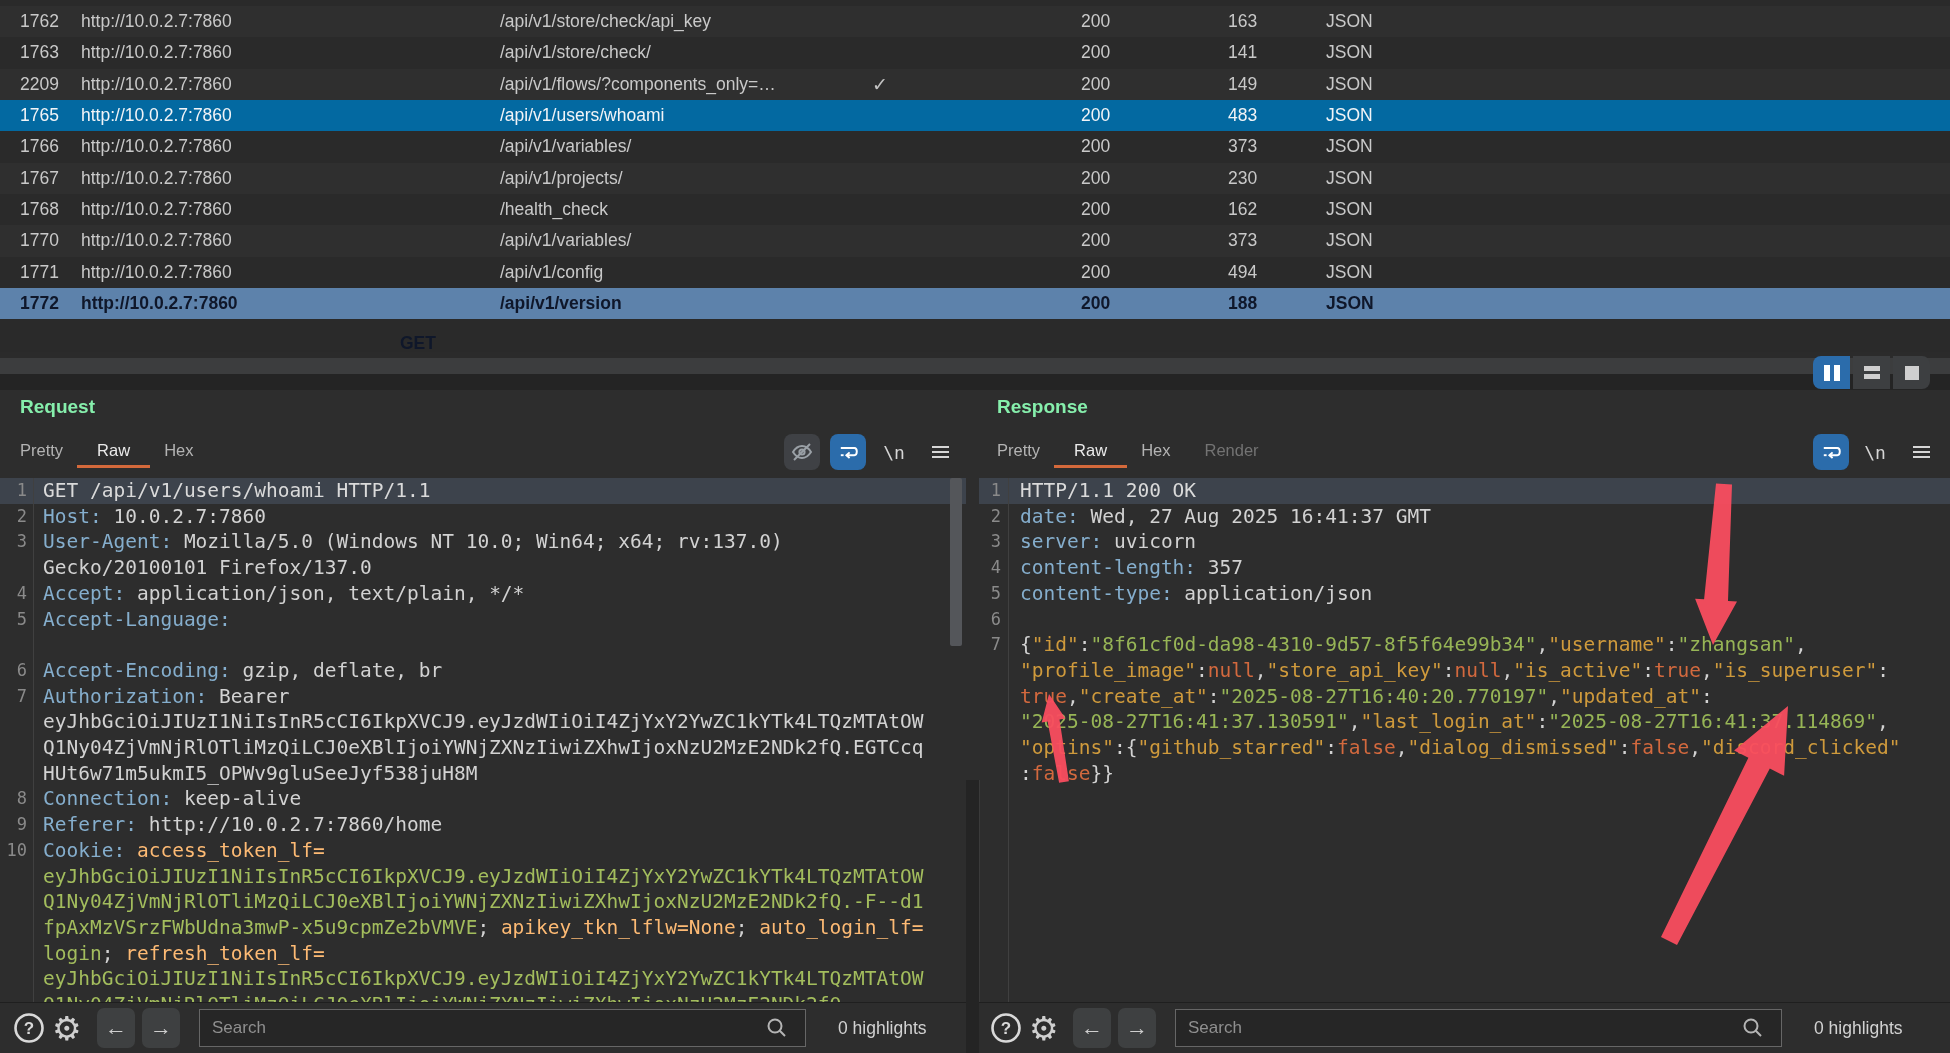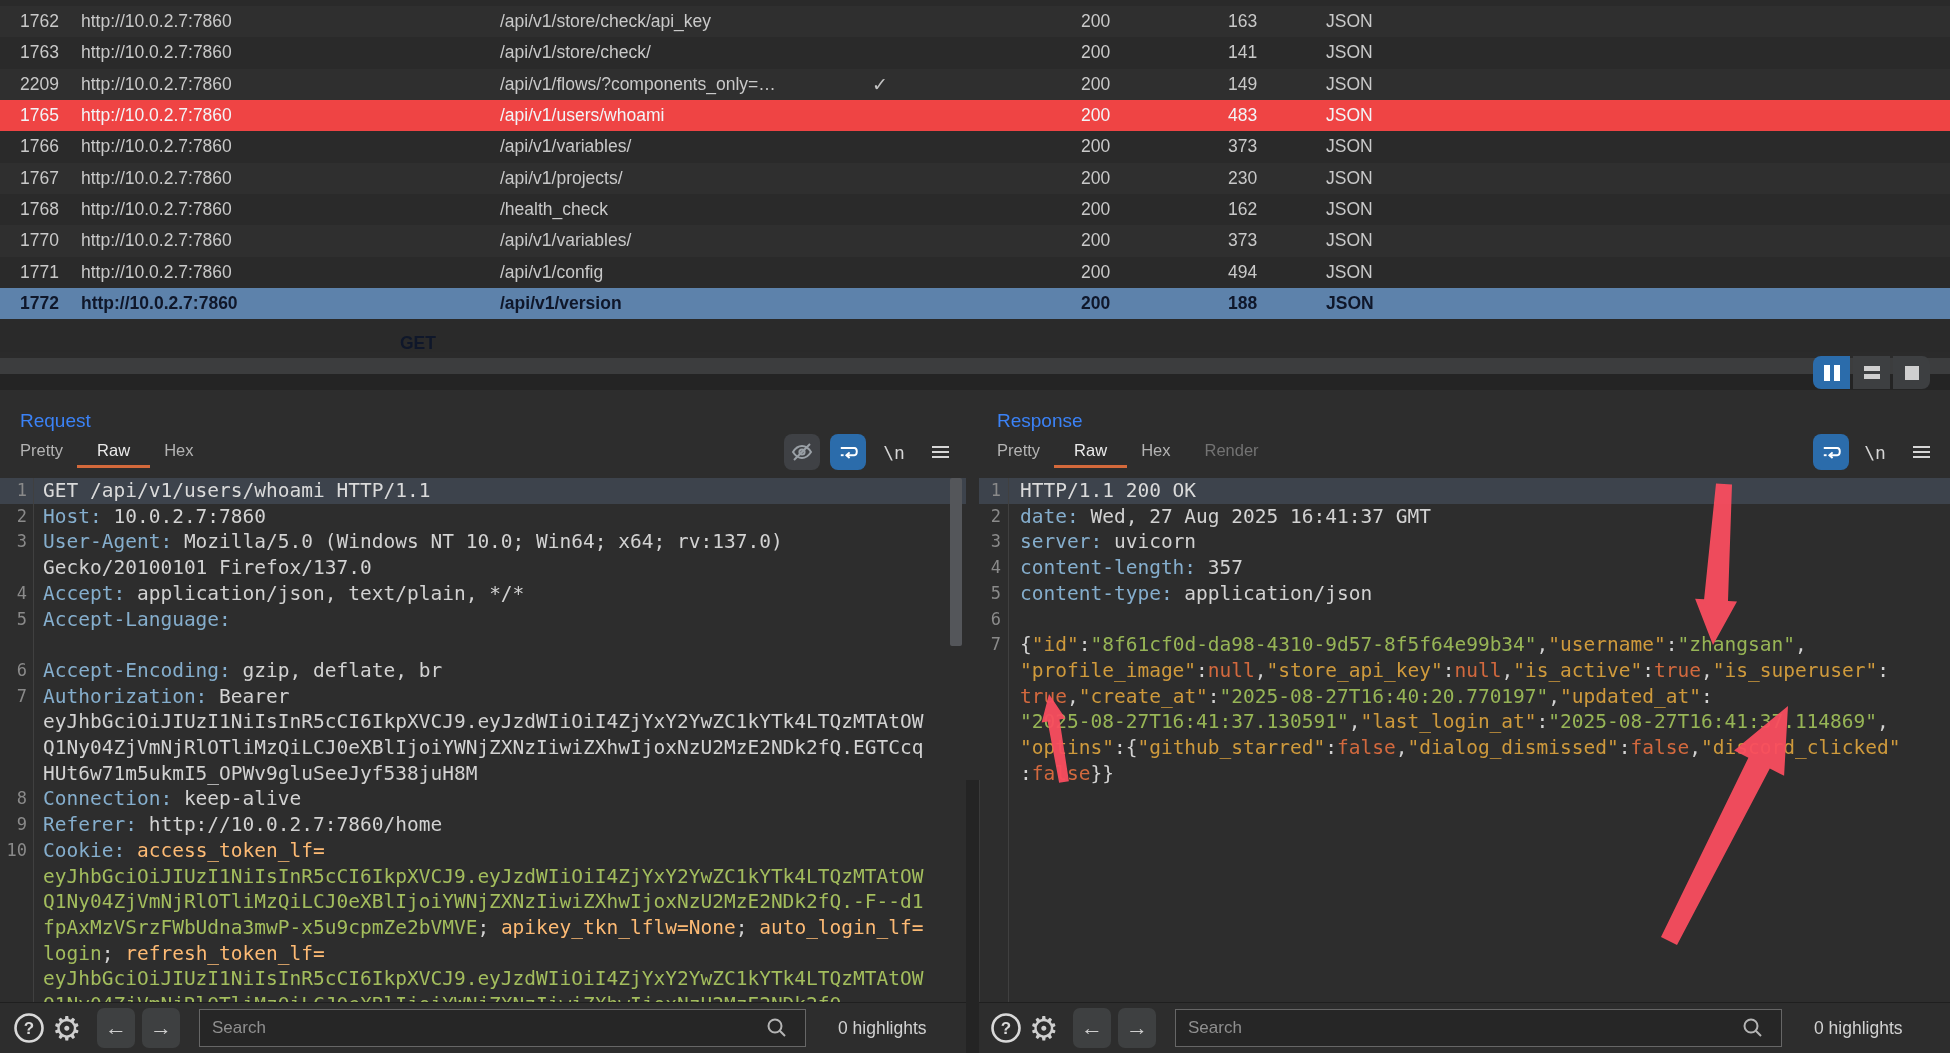--- a/index.html
+++ b/index.html
@@ -2,31 +2,31 @@
 <html><head>
 <meta charset="utf-8">
 <style>
   html,body{margin:0;padding:0;background:#1f1f1f;}
   #screen{position:relative;width:1950px;height:1053px;background:#2b2b2b;overflow:hidden;
           font-family:"Liberation Sans",sans-serif;}
   
   #history{position:absolute;left:0;top:0;width:1950px;height:352px;background:#2a2a2a;}
   .row{position:absolute;left:0;width:1950px;height:31.35px;}
   .row.a{background:#2f2f2f;} .row.b{background:#2a2a2a;}
-  .row.selected{background:#ef4444;} .row.selected-light{background:#5d82ab;}
+  .row.selected{background:#0369a1;} .row.selected-light{background:#5d82ab;}
   .cell{position:absolute;top:0;height:100%;line-height:31.5px;font-size:17.5px;color:#c9c9c9;white-space:nowrap;}
   .row.selected .cell{color:#f2f4f7;} .row.selected-light .cell{color:#0f172a;font-weight:bold;}
   .c-id{left:20px;} .c-url{left:81px;} .c-method{left:400px;margin-top:40px;} .c-path{left:500px;}
   .c-check{left:872px;color:#c3c3c3;font-size:19px;} .c-status{left:1073px;margin-left:8px;} .c-len{left:1228px;} .c-mime{left:1326px;}
   #hscroll{position:absolute;left:0;top:358px;width:1950px;height:16px;background:#3c3d3e;}
   #midgap{position:absolute;left:0;top:374px;width:1950px;height:16px;background:#242424;border-bottom:1px solid #3f3f3f;}
   
   #editors{position:absolute;left:0;top:390px;width:1950px;height:663px;background:#2d2d2d;}
   #divider{position:absolute;left:966px;top:390px;width:13px;height:663px;background:#242424;border-right:1px solid #3a3a3a;}
-  .panel-title{position:absolute;top:20px;font-size:19px;font-weight:normal;color:#3b82f6;}
+  .panel-title{position:absolute;top:6px;font-size:19px;font-weight:bold;color:#86efac;}
   .tabs{position:absolute;top:51px;display:flex;gap:34px;font-size:16.5px;color:#b3b3b3;}
   .tab{position:relative;cursor:default;}
   .tab.active{color:#eaeaea;}
   .tab.active::after{content:"";position:absolute;left:-20px;right:-20px;bottom:-8px;height:3px;background:#d4693b;}
   .tab.disabled{color:#737373;}
   .iconbtn{position:absolute;width:36px;height:36px;border-radius:8px;display:flex;align-items:center;justify-content:center;}
   .iconbtn.plain{background:transparent;}
   .iconbtn.dim{background:#3f4145;}
   .iconbtn.blue{background:#2b6cab;}
   .nl-label{font-family:"DejaVu Sans Mono",monospace;font-size:18px;color:#d6d6d6;}

